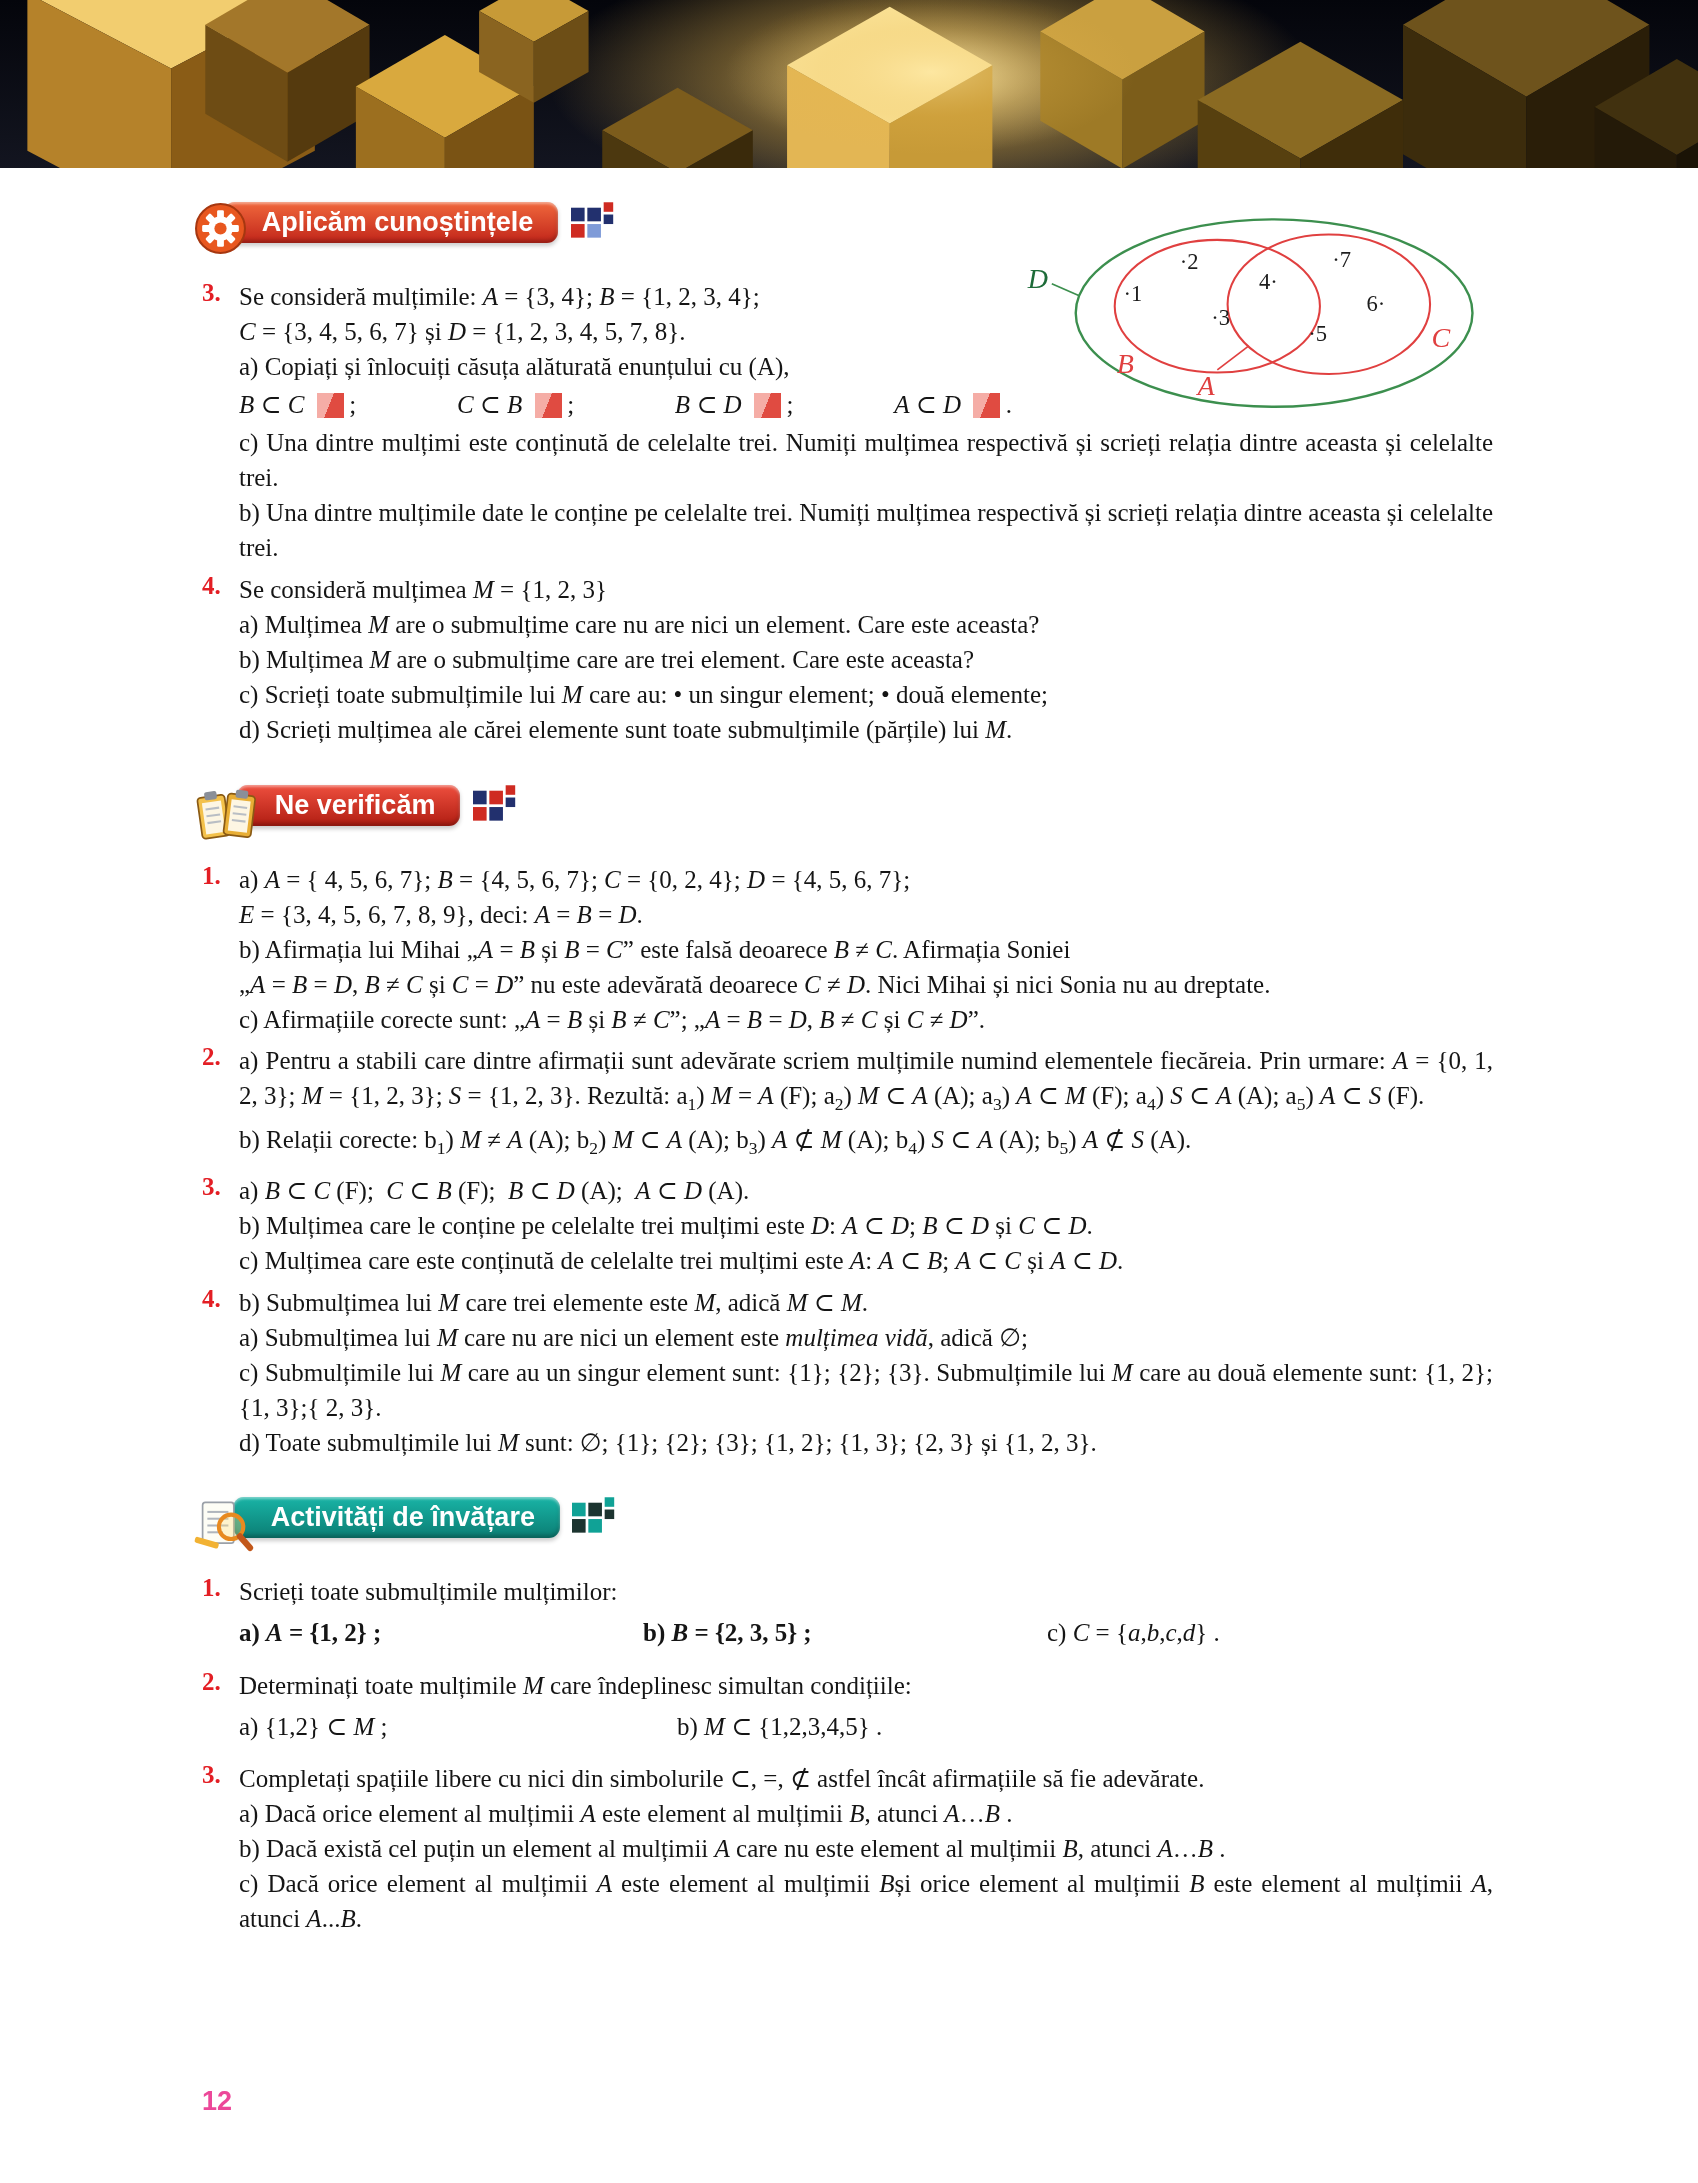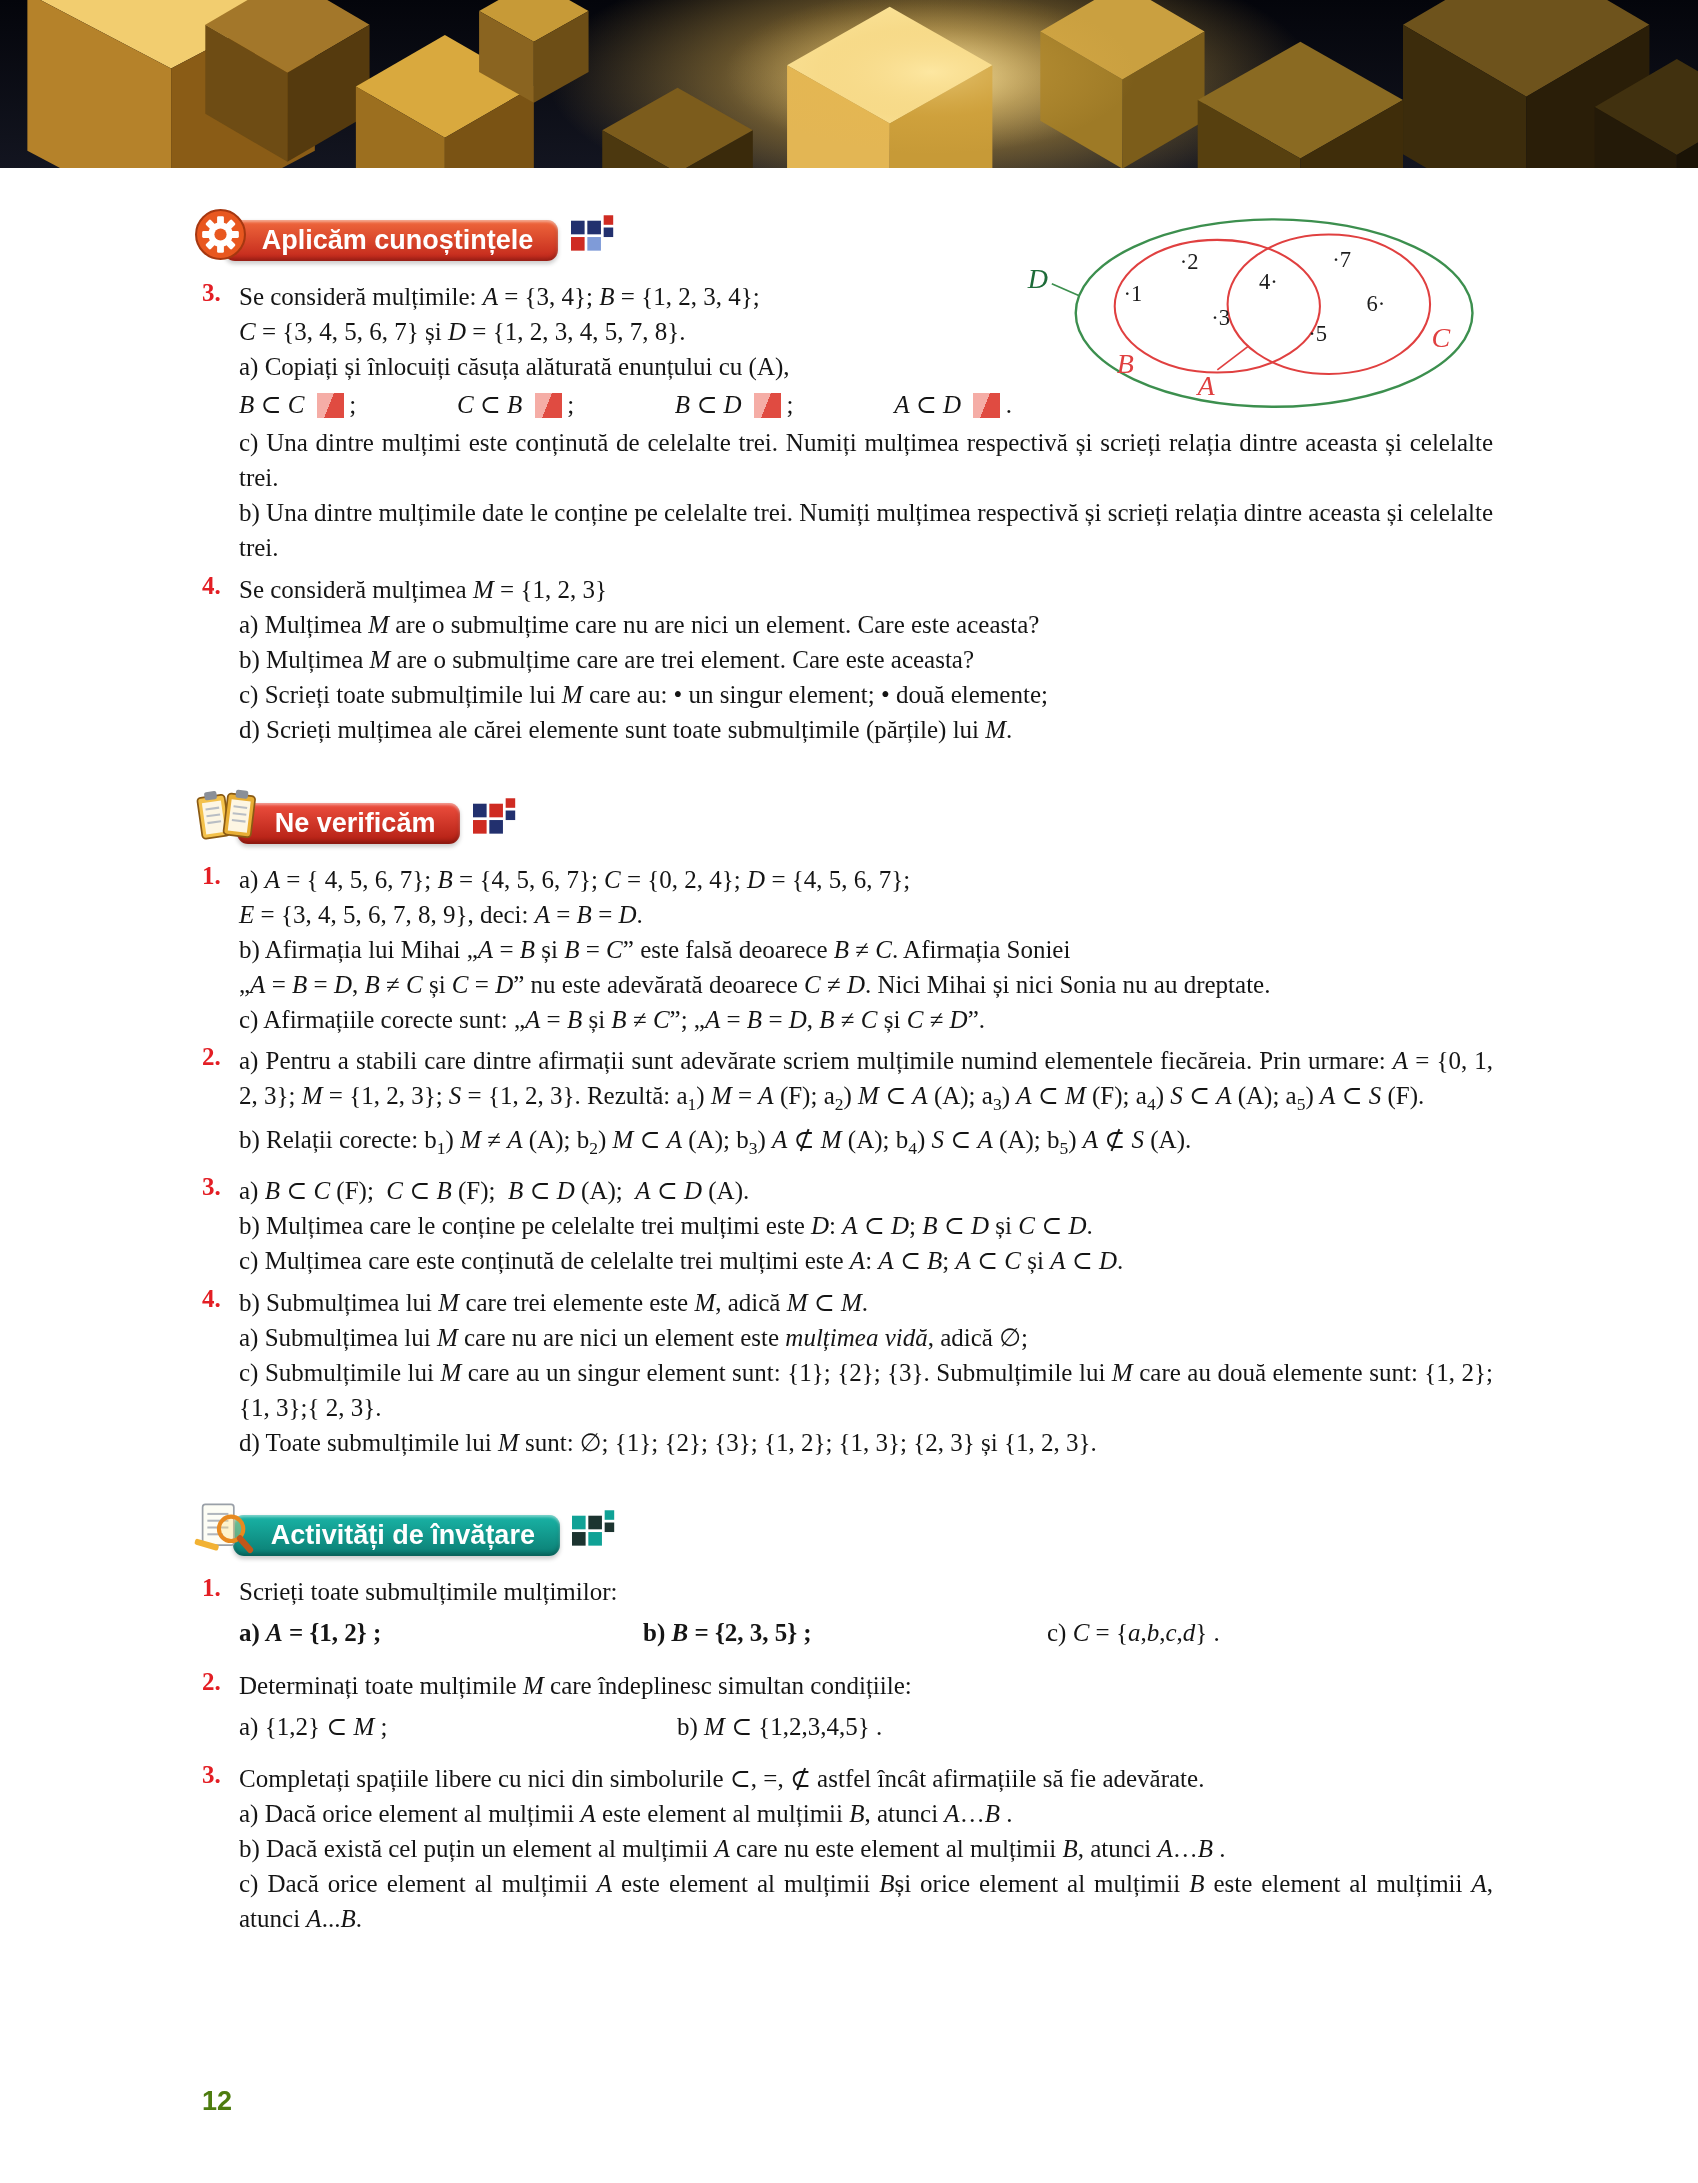--- a/index.html
+++ b/index.html
@@ -9,21 +9,21 @@
     background:#ffffff; overflow:hidden;
     font-family:"Liberation Serif","DejaVu Serif",serif;
     font-size:25px; color:#151515;
   }
   .header-art { position:absolute; top:0; left:0; width:1698px; height:168px; }
   .header-art svg { display:block; }
 
   .content { position:relative; padding:195px 205px 0 202px; }
 
   
-  .badge-row { display:flex; align-items:flex-end; height:59px; margin:6.8px 0 18px -8.2px; position:relative; }
+  .badge-row { display:flex; align-items:flex-start; height:59px; margin:6.8px 0 18px -8.2px; position:relative; }
   .badge-icon { flex:none; margin-right:-23px; position:relative; z-index:2; }
   .badge-icon svg { display:block; }
   .badge-pill {
     display:flex; align-items:center; height:41px; padding:0 25px 0 38px;
     border-radius:11px; color:#fff; position:relative; z-index:1;
     font-family:"Liberation Sans","DejaVu Sans",sans-serif; font-weight:bold; font-size:27px;
     box-shadow: inset 0 2.1px 2.7px rgba(255,255,255,.45), inset 0 -2.7px 4.1px rgba(0,0,0,.25), 0 2.1px 4.1px rgba(0,0,0,.2);
   }
   .badge-aplicam  .badge-pill { background:linear-gradient(180deg,#f0683c,#c1251a); }
   .badge-verificam .badge-pill { background:linear-gradient(180deg,#ee4f3e,#b01d12); }
@@ -52,21 +52,21 @@
   .w590 { width:404px;font-weight:bold; } .w640 { width:438px; }
 
   
   .venn { position:absolute; left:1021px; top:207px; width:472px; height:219px; }
   .venn text { font-family:"Liberation Serif","DejaVu Serif",serif; }
   .venn .slabel { font-style:italic; font-size:41px; }
   .venn .elem { font-size:33px; fill:#1d1d1d; }
 
   .pagenum {
     position:absolute; left:202px; top:2086px;
-    font-family:"Liberation Sans","DejaVu Sans",sans-serif; font-weight:bold; font-size:27px; color:#4d7c0f;
+    font-family:"Liberation Sans","DejaVu Sans",sans-serif; font-weight:bold; font-size:27px; color:#ec4899;
   }
   i { font-style:italic; }
   sub { font-size:70%; }
 </style>
 </head>
 <body>
 
 <div class="page">
 
   <div class="header-art">

